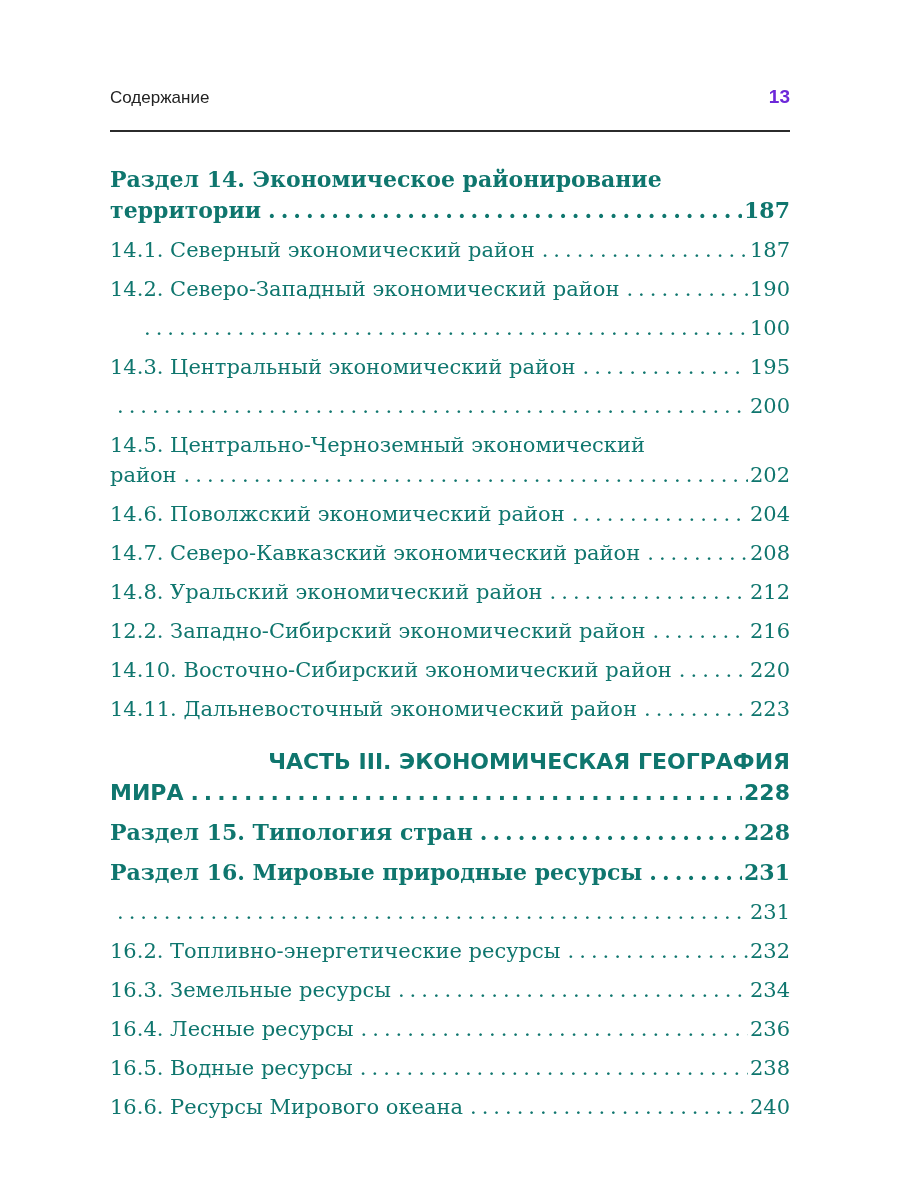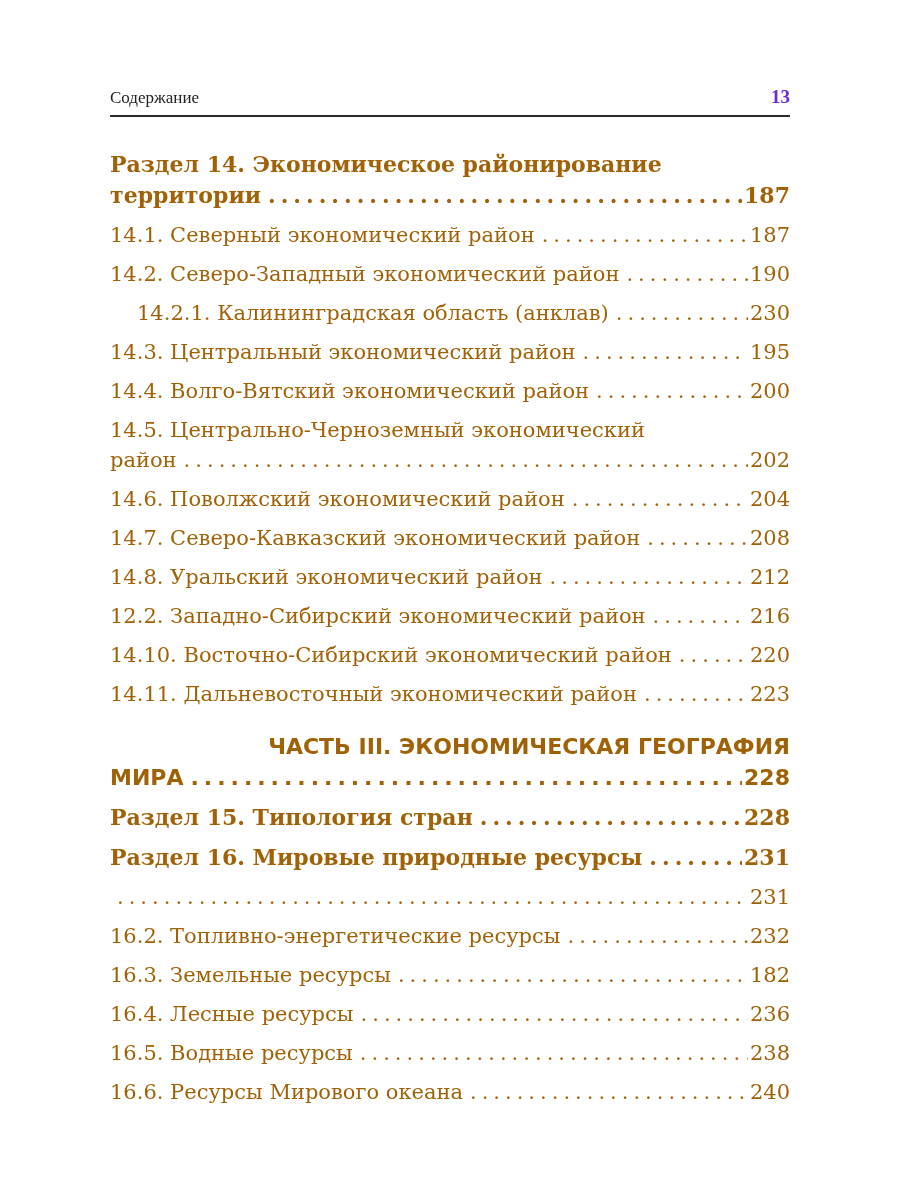--- a/index.html
+++ b/index.html
@@ -10,34 +10,34 @@
     color: #181818;
     overflow: hidden;
   }
   .page {
     width: 900px; height: 1200px;
     background: #ffffff;
     padding: 86px 110px 0 110px;
   }
   .page-header {
     display: flex; justify-content: space-between; align-items: baseline;
-    font-family: Liberation Serif, serif;
+    font-family: Liberation Sans, sans-serif;
     border-bottom: 2px solid #2b2b2b;
-    padding-bottom: 7px;
+    padding-bottom: 22px;
   }
   .header-title { font-size: 17px; color: #222; }
   .header-page  { font-size: 19px; font-weight: bold; color: #6d28d9; }
 
   .toc { margin-top: 32px; }
 
   .entry {
     font-size: 21px;
     line-height: 30px;
     margin-bottom: 9px;
-    color: #a16207;
+    color: #0f766e;
   }
   .entry .row { display: flex; align-items: baseline; }
   .entry .text { white-space: nowrap; }
   .entry .leader {
     flex: 1 1 auto;
     min-width: 0;
     overflow: hidden;
     white-space: nowrap;
     letter-spacing: 5px;
     margin-left: 7px;
@@ -93,39 +93,37 @@
     <div class="row">
       <span class="text">14.2. Северо-Западный экономический район</span>
       <span class="leader">........................................................................................................................</span>
       <span class="pnum">190</span>
     </div>
   </div>
 
   <div class="entry normal indent">
 
     <div class="row">
-      <span class="text">14.2.1. Калининградская область (анклав)</span>
-      <span class="leader">........................................................................................................................</span>
-      <span class="pnum">230</span>
+      <span class="leader">........................................................................................................................</span>
+      <span class="pnum">100</span>
     </div>
   </div>
 
   <div class="entry normal">
 
     <div class="row">
       <span class="text">14.3. Центральный экономический район</span>
       <span class="leader">........................................................................................................................</span>
       <span class="pnum">195</span>
     </div>
   </div>
 
   <div class="entry normal">
 
     <div class="row">
-      <span class="text">14.4. Волго-Вятский экономический район</span>
       <span class="leader">........................................................................................................................</span>
       <span class="pnum">200</span>
     </div>
   </div>
 
   <div class="entry normal">
     <div class="pre-line">14.5. Центрально-Черноземный экономический</div>
     <div class="row">
       <span class="text">район</span>
       <span class="leader">........................................................................................................................</span>
@@ -229,21 +227,21 @@
       <span class="leader">........................................................................................................................</span>
       <span class="pnum">232</span>
     </div>
   </div>
 
   <div class="entry normal">
 
     <div class="row">
       <span class="text">16.3. Земельные ресурсы</span>
       <span class="leader">........................................................................................................................</span>
-      <span class="pnum">182</span>
+      <span class="pnum">234</span>
     </div>
   </div>
 
   <div class="entry normal">
 
     <div class="row">
       <span class="text">16.4. Лесные ресурсы</span>
       <span class="leader">........................................................................................................................</span>
       <span class="pnum">236</span>
     </div>

